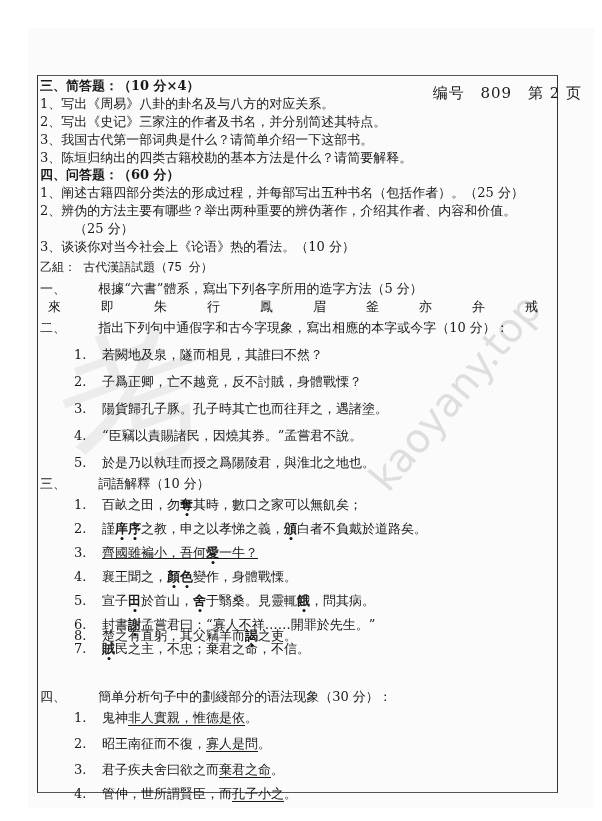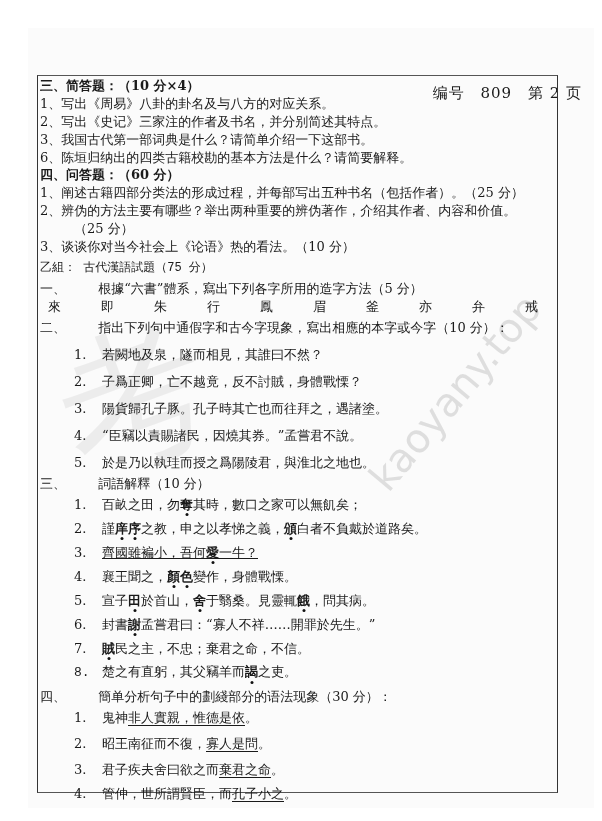--- a/index.html
+++ b/index.html
@@ -63,21 +63,21 @@
   <span>809</span>
   <span>第 2 页</span>
 </div>
 
 <div class="box"></div>
 
 <div class="line bold" style="top:78px">三、简答题：（10 分×4）</div>
 <div class="line" style="top:96px">1、写出《周易》八卦的卦名及与八方的对应关系。</div>
 <div class="line" style="top:114px">2、写出《史记》三家注的作者及书名，并分别简述其特点。</div>
 <div class="line" style="top:132px">3、我国古代第一部词典是什么？请简单介绍一下这部书。</div>
-<div class="line" style="top:150px">6、陈垣归纳出的四类古籍校勘的基本方法是什么？请简要解释。</div>
+<div class="line" style="top:150px">3、陈垣归纳出的四类古籍校勘的基本方法是什么？请简要解释。</div>
 
 <div class="line bold" style="top:167px">四、问答题：（60 分）</div>
 <div class="line" style="top:185px">1、阐述古籍四部分类法的形成过程，并每部写出五种书名（包括作者）。（25 分）</div>
 <div class="line" style="top:203px">2、辨伪的方法主要有哪些？举出两种重要的辨伪著作，介绍其作者、内容和价值。</div>
 <div class="line" style="top:221px; left:74px">（25 分）</div>
 <div class="line" style="top:239px">3、谈谈你对当今社会上《论语》热的看法。（10 分）</div>
 
 <div class="line big" style="top:260px">
   <span>乙組：</span>
   <span>古代漢語試題（75 分）</span>
@@ -115,21 +115,21 @@
   <span>詞語解釋（10 分）</span>
 </div>
 <div id="q3-list">
     <div class="line" style="top: 497px;"><span class="num">1.</span><span>百畝之田，勿</span><span class="dot bold">奪</span><span>其時，數口之家可以無飢矣；</span></div>
     <div class="line" style="top: 521px;"><span class="num">2.</span><span>謹</span><span class="dot bold">庠</span><span class="dot bold">序</span><span>之教，申之以孝悌之義，</span><span class="dot bold">頒</span><span>白者不負戴於道路矣。</span></div>
     <div class="line" style="top: 545px; text-decoration: underline;"><span class="num">3.</span><span>齊國雖褊小，吾何</span><span class="dot bold">愛</span><span>一牛？</span></div>
     <div class="line" style="top: 569px;"><span class="num">4.</span><span>襄王聞之，</span><span class="dot bold">顏</span><span class="dot bold">色</span><span>變作，身體戰慄。</span></div>
     <div class="line" style="top: 593px;"><span class="num">5.</span><span>宣子</span><span class="dot bold">田</span><span>於首山，</span><span class="dot bold">舍</span><span>于翳桑。見靈輒</span><span class="dot bold">餓</span><span>，問其病。</span></div>
     <div class="line" style="top: 617px;"><span class="num">6.</span><span>封書</span><span class="dot bold">謝</span><span>孟嘗君曰：“寡人不祥……開罪於先生。”</span></div>
     <div class="line" style="top: 641px;"><span class="num">7.</span><span class="dot bold">賊</span><span>民之主，不忠；棄君之命，不信。</span></div>
-    <div class="line" style="top: 665px; font-family: Liberation Mono, monospace;"><span class="num">8.</span><span>楚之有直躬，其父竊羊而</span><span class="dot bold">謁</span><span>之吏。</span></div>
+    <div class="line" style="top: 628px;"><span class="num">8.</span><span>楚之有直躬，其父竊羊而</span><span class="dot bold">謁</span><span>之吏。</span></div>
   </div>
 
 <div class="line" style="top:689px">
   <span class="sec-label">四、</span>
   <span>簡单分析句子中的劃綫部分的语法现象（30 分）：</span>
 </div>
 <div class="line" style="top:710px"><span class="num">1.</span><span>鬼神</span><span class="ul">非人實親，惟德是依</span><span>。</span></div>
 <div class="line" style="top:736px"><span class="num">2.</span><span>昭王南征而不復，</span><span class="ul">寡人是問</span><span>。</span></div>
 <div class="line" style="top:762px"><span class="num">3.</span><span>君子疾夫舍曰欲之而</span><span class="ul">棄君之命</span><span>。</span></div>
 <div class="line" style="top:786px"><span class="num">4.</span><span>管仲，世所謂賢臣，而</span><span class="ul">孔子小之</span><span>。</span></div>

